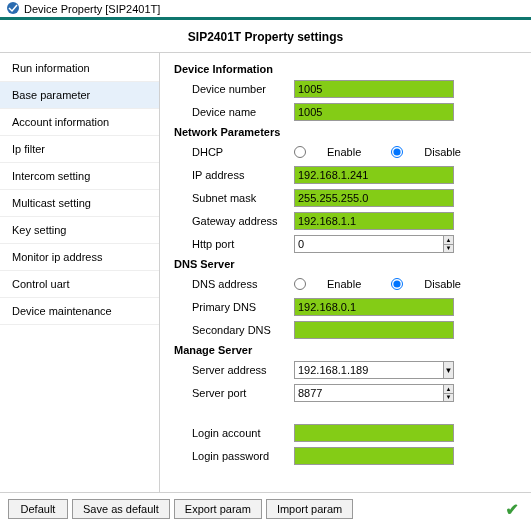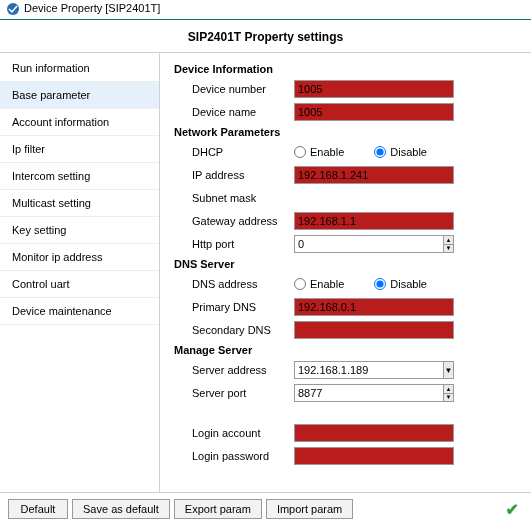--- a/index.html
+++ b/index.html
@@ -8,24 +8,24 @@
     font-family: Tahoma, Arial, sans-serif;
     font-size: 11px;
     background: #fff;
     color: #000;
     width: 531px;
     height: 531px;
     overflow: hidden;
   }
   .titlebar {
     display: flex;
-    align-items: flex-start;
+    align-items: flex-end;
     padding: 2px 6px;
     background: #fff;
-    border-bottom: 1px solid #0f766e;
+    border-bottom: 3px solid #0f766e;
     height: 20px;
   }
   .titlebar-icon {
     width: 14px; height: 14px;
     margin-right: 4px;
     display: inline-flex;
     align-items: center; justify-content: center;
   }
   .title-area {
     text-align: center;
@@ -75,31 +75,31 @@
     display: flex;
     align-items: center;
   }
   .text-input {
     width: 160px;
     height: 18px;
     border: 1px solid #999;
     padding: 1px 3px;
     font-family: inherit;
     font-size: 11px;
-    background: #b91c1c;
+    background: #84cc16;
   }
   .radio-group {
     display: flex;
     align-items: center;
     gap: 30px;
   }
   .radio-option {
     display: inline-flex;
     align-items: center;
-    gap: 4px;
+    gap: 21px;
   }
   .radio-option input { margin:0; width:12px; height:12px;}
   .spinner {
     display: flex;
     width: 160px;
   }
   .spinner input {
     flex:1;
     height:18px;
     border:1px solid #999;
@@ -230,20 +230,23 @@
       </div>
     </div>
     <div class="row">
       <div class="row-label">IP address</div>
       <div class="row-input">
           <input class="text-input" value="192.168.1.241" style="">
         </div>
     </div>
     <div class="row">
       <div class="row-label">Subnet mask</div>
+      <div class="row-input">
+          <input class="text-input" value="255.255.255.0" style="">
+        </div>
     </div>
     <div class="row">
       <div class="row-label">Gateway address</div>
       <div class="row-input">
           <input class="text-input" value="192.168.1.1" style="">
         </div>
     </div>
     <div class="row">
       <div class="row-label">Http port</div>
       <div class="row-input">

